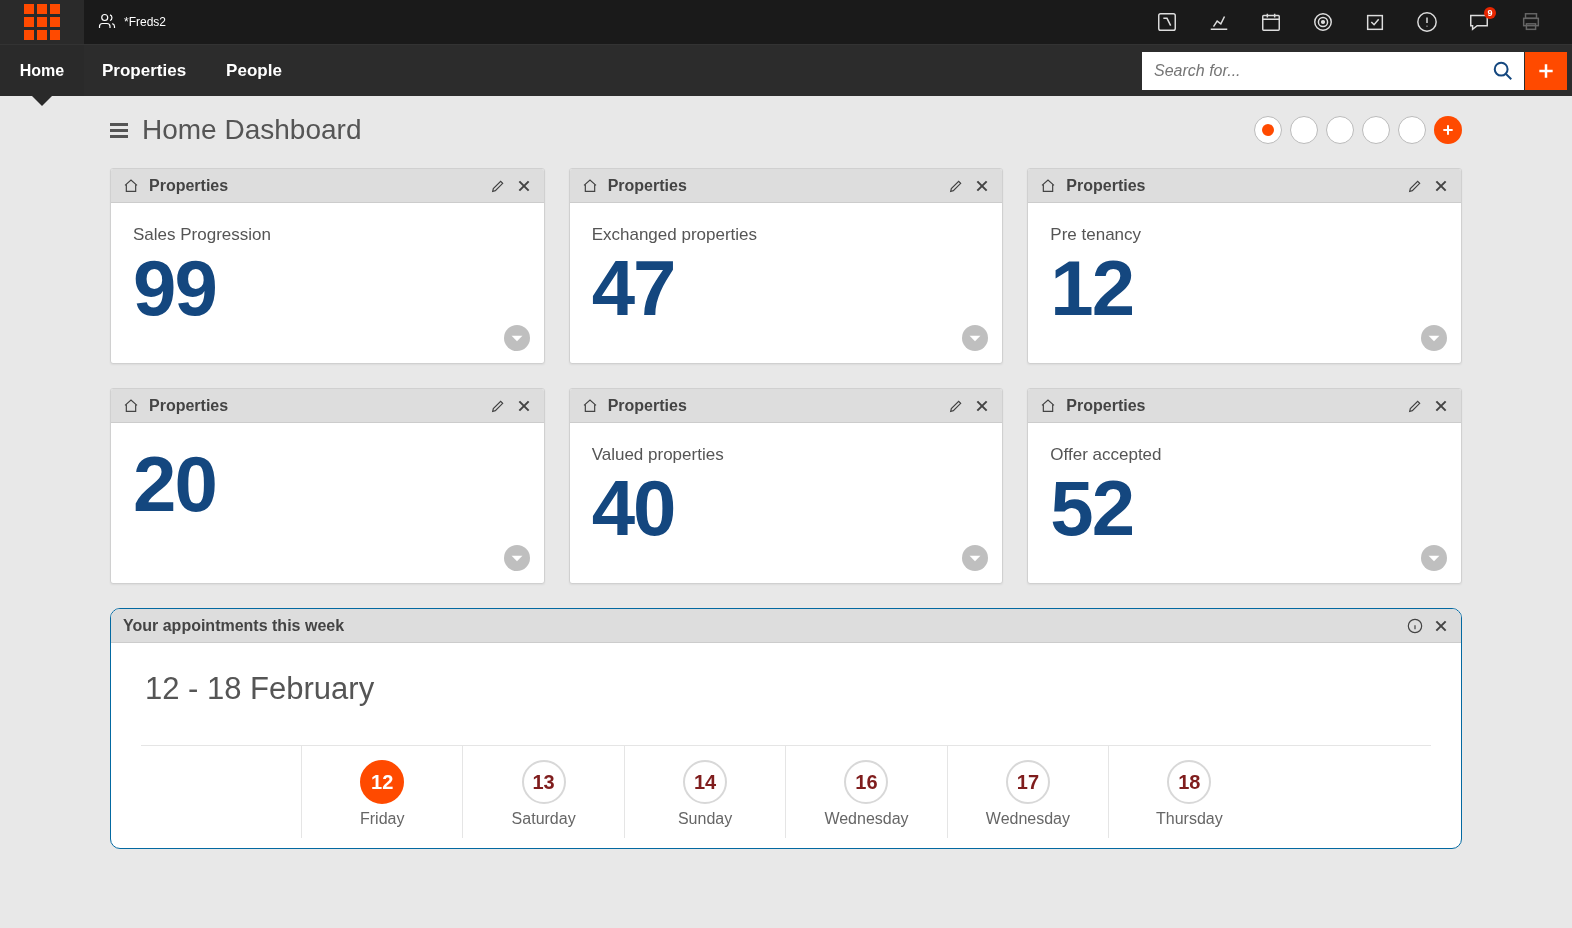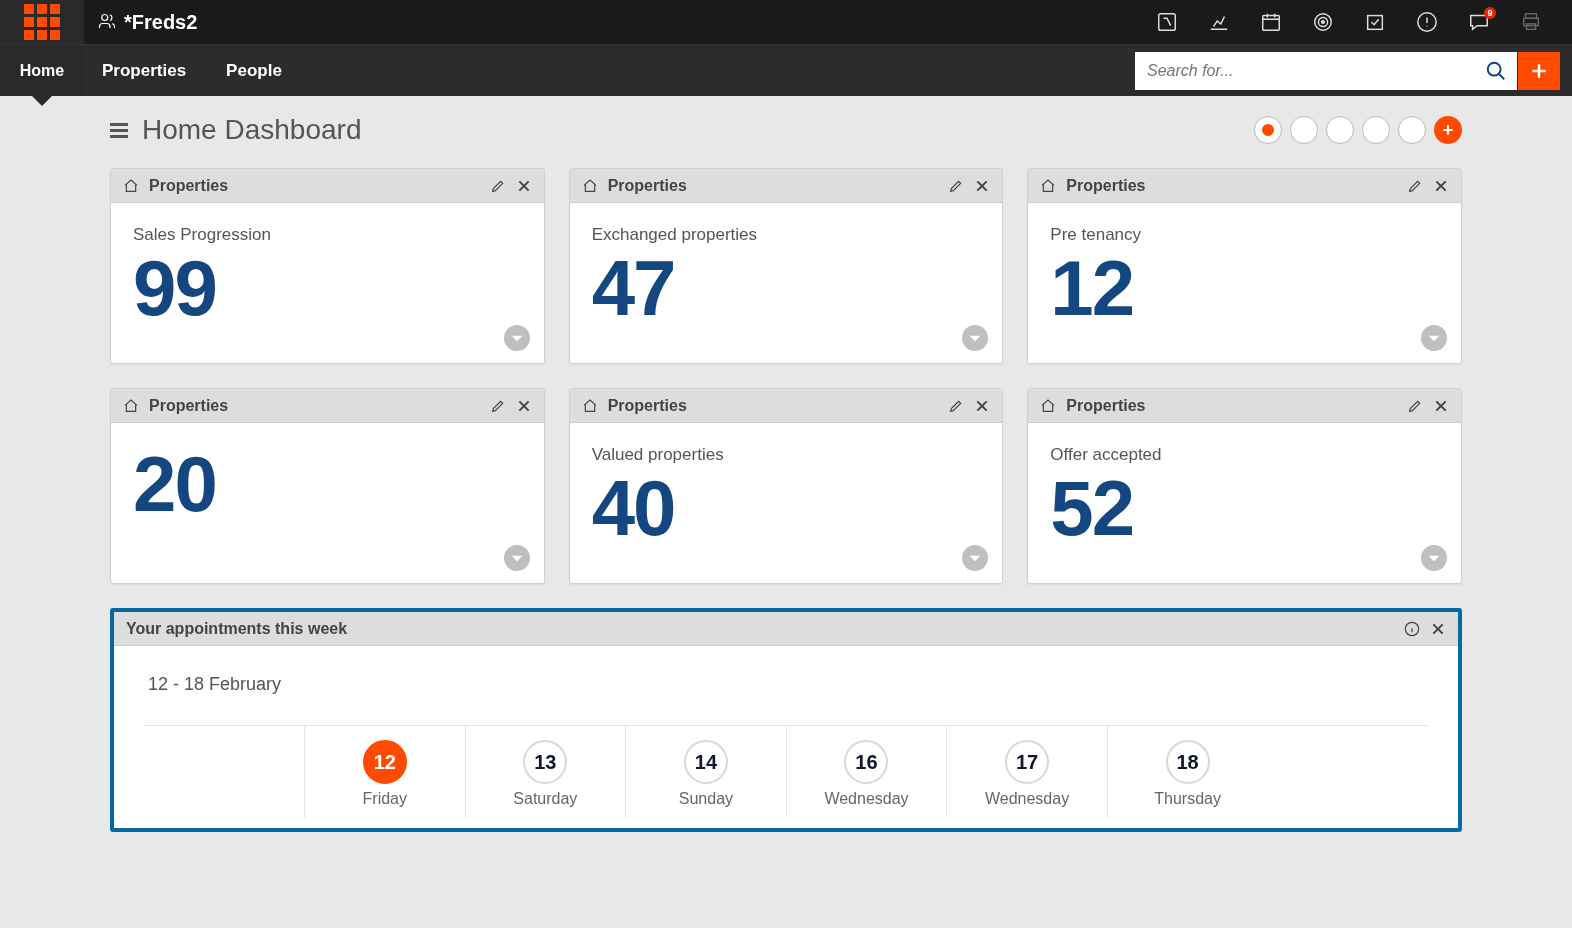--- a/index.html
+++ b/index.html
@@ -3,32 +3,32 @@
 <meta charset="utf-8">
 <style>
   * { box-sizing: border-box; margin: 0; padding: 0; }
   body { font-family: 'Segoe UI', Tahoma, sans-serif; background: #e8e8e8; color: #333; width: 1572px; }
 
   
   .topbar { background: #1a1a1a; color: #fff; display: flex; align-items: stretch; height: 44px; }
   .app-grid { width: 84px; background: #2a2a2a; display: flex; align-items: center; justify-content: center; }
   .app-grid .grid9 { display: grid; grid-template-columns: repeat(3, 10px); grid-template-rows: repeat(3, 10px); gap: 3px; }
   .app-grid .grid9 span { background: #ff4a00; width: 10px; height: 10px; }
-  .team-name { display: flex; align-items: center; padding-left: 14px; font-weight: 700; font-size: 20px; color: #fff; flex: 1; gap: 8px; }
+  .team-name { display: flex; align-items: center; padding-left: 14px; font-weight: 400; font-size: 12px; color: #fff; flex: 1; gap: 8px; }
   .top-icons { display: flex; align-items: center; gap: 30px; padding-right: 30px; }
   .top-icons .ticon { width: 22px; height: 22px; display: flex; align-items: center; justify-content: center; position: relative; cursor: pointer; }
   .top-icons svg { stroke: #ddd; fill: none; stroke-width: 1.6; }
   .badge-red { position: absolute; top: -4px; right: -6px; background: #e62600; color: #fff; border-radius: 50%; font-size: 9px; width: 12px; height: 12px; display:flex; align-items:center; justify-content:center; font-weight:700;}
 
   
   .navrow { background: #2c2c2c; color: #fff; display: flex; align-items: stretch; height: 52px; border-top: 1px solid #333;}
   .navrow .home-cell { width: 84px; background: #2a2a2a; display: flex; align-items: center; justify-content: center; font-weight: 700; font-size: 16px; position: relative; }
   .nav-links { display: flex; align-items: center; gap: 40px; padding-left: 18px; flex: 1; }
   .nav-links .nav-link { color: #fff; font-weight: 700; font-size: 17px; cursor: pointer; }
-  .search-wrap { display: flex; align-items: center; padding-right: 12px; }
+  .search-wrap { display: flex; align-items: center; padding-right: 5px; }
   .search-input { width: 340px; height: 38px; border: none; padding: 0 12px; font-size: 16px; font-style: italic; color: #888; outline: none; }
   .search-btn { width: 42px; height: 38px; background: #fff; border: none; display:flex; align-items:center; justify-content:center; cursor:pointer;}
   .search-btn svg { stroke: #14477f; stroke-width: 2.2; fill: none; }
   .add-btn { width: 42px; height: 38px; background: #ff4a00; color: #fff; display:flex; align-items:center; justify-content:center; cursor:pointer; margin-left: 1px; }
   .add-btn svg { stroke:#fff; stroke-width:3; }
   .tri-down { position:absolute; bottom:-10px; left:50%; transform:translateX(-50%); width:0; height:0; border-left:10px solid transparent; border-right:10px solid transparent; border-top:10px solid #2a2a2a;}
 
   
   .page { padding: 18px 110px 0 110px; }
   .page-head { display: flex; align-items: center; justify-content: space-between; margin-bottom: 22px; }
@@ -50,29 +50,29 @@
   .whead-icon { width:16px; height:16px; cursor:pointer; display:flex; align-items:center; justify-content:center;}
   .whead-icon svg { stroke:#444; fill:none; stroke-width:1.8;}
   .widget-body { padding: 22px 22px 16px 22px; position: relative; min-height: 160px; }
   .metric-label { font-size: 17px; color: #555; margin-bottom: 4px; }
   .metric-value { font-size: 78px; font-weight: 700; color: #14477f; line-height: 1; letter-spacing: -2px;}
   .chevron-circle { position:absolute; bottom: 12px; right: 14px; width:26px; height:26px; display:flex; align-items:center; justify-content:center; cursor:pointer;}
   .chevron-circle svg circle { fill:#bfbfbf; }
   .chevron-circle svg path { fill:#fff; }
 
   
-  .appt-panel { background: #fff; border: 4px solid #0369a1; border-radius: 3px; overflow:hidden;}
+  .appt-panel { background: #fff; border: 1px solid #0369a1; border-radius: 10px; overflow:hidden;}
   .appt-head { background: #ddd; height: 34px; display: flex; align-items: center; padding: 0 12px; gap: 10px; font-weight: 600; color: #444; border-bottom: 1px solid #ccc;}
   .appt-head .spacer{flex:1;}
   .appt-body { padding: 28px 30px 10px 30px; }
-  .date-range { font-size: 18px; color: #555; margin-bottom: 30px; padding-left: 4px;}
+  .date-range { font-size: 31px; color: #555; margin-bottom: 38px; padding-left: 4px;}
   .days { display: grid; grid-template-columns: 160px repeat(7, 1fr); border-top: 1px solid #e5e5e5; }
   .day { text-align: center; padding: 14px 0 10px 0; border-left: 1px solid #e5e5e5; }
   .days .blank { border-left:none; }
-  .day-num { width: 44px; height: 44px; border-radius: 50%; border: 2px solid #d8d8d8; color: #0f172a; display:flex; align-items:center; justify-content:center; font-size: 20px; font-weight:600; margin: 0 auto 6px auto;}
+  .day-num { width: 44px; height: 44px; border-radius: 50%; border: 2px solid #d8d8d8; color: #7f1d1d; display:flex; align-items:center; justify-content:center; font-size: 20px; font-weight:600; margin: 0 auto 6px auto;}
   .day-num.today { background:#ff4a00; border-color:#ff4a00; color:#fff;}
   .day-name { font-size: 16px; color:#666;text-align:center; }
 </style>
 </head>
 <body>
 
 <div class="topbar">
   <div class="app-grid">
     <div class="grid9">
       <span></span>

